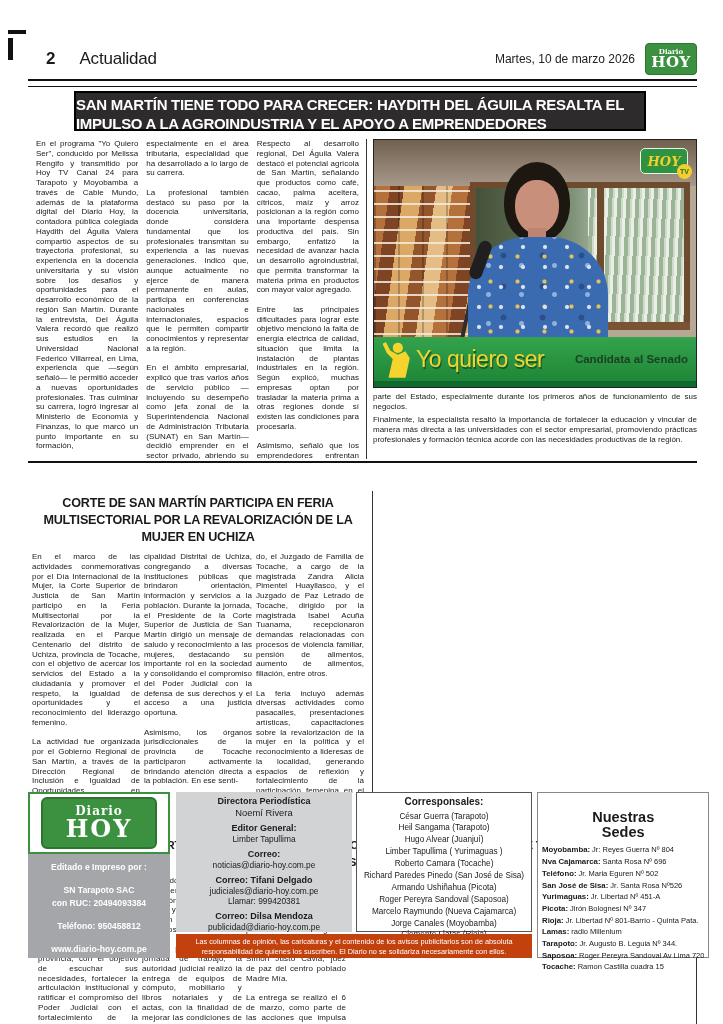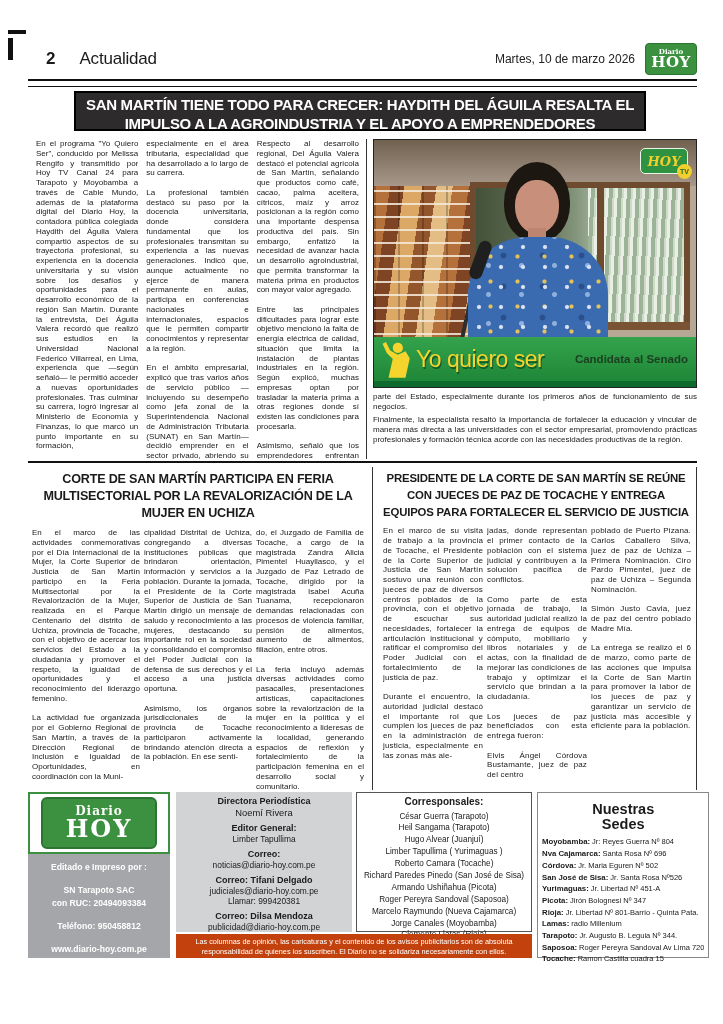--- a/index.html
+++ b/index.html
@@ -14,21 +14,21 @@
   .section{font-size:17px;font-weight:normal;margin-left:24px;letter-spacing:-0.2px;}
   .hdr-date{margin-left:auto;font-size:12px;color:#222;margin-right:10px;}
   .logo-sm{width:50px;height:30px;background:#3c9140;border-radius:4px;border:1px solid #2c7531;
            display:flex;flex-direction:column;align-items:center;justify-content:center;line-height:1;}
   .logo-sm .d{color:#fff;font-size:7px;font-weight:bold;font-family:"DejaVu Serif",serif;}
   .logo-sm .h{color:#fff;font-size:15px;font-weight:bold;letter-spacing:.5px;font-family:"DejaVu Serif",serif;}
   .rule-dbl{position:absolute;left:28px;top:79px;width:669px;height:5px;
             border-top:2px solid #111;border-bottom:1px solid #111;}
   
   .banner{position:absolute;left:74px;top:91px;width:572px;height:40px;background:#2d2b2c;
-          border:2px solid #000;color:#fff;text-align:center;font-weight:bold;font-size:15px;
+          border:2px solid #000;color:#fff;font-weight:bold;font-size:15px;
           letter-spacing:-0.3px;line-height:1.28;padding-top:2px;box-sizing:border-box;}
   
   .a1{position:absolute;left:28px;top:139px;width:669px;height:320px;display:flex;}
   .col{font-size:8px;line-height:1.22;text-align:justify;overflow:hidden;}
   .coltext{white-space:pre-line;}
   .a1 .c{width:106px;margin-left:8px;height:320px;}
   .a1-right{flex:1;margin-left:7px;border-left:1px solid #333;padding-left:6px;}
   .photo{position:relative;width:322px;height:247px;border:1px solid #222;overflow:hidden;background:#b7a795;}
   .ph-ceiling{position:absolute;left:0;top:0;right:0;height:46px;background:linear-gradient(#70614f,#a8988a);}
   .ph-window{position:absolute;left:96px;top:42px;right:6px;height:136px;border:6px solid #6e4b2e;
@@ -74,21 +74,21 @@
   .ph-program{color:#f6d42e;font-weight:normal;font-size:23px;letter-spacing:-0.5px;
               text-shadow:1px 2px 0 #14592a;margin-left:2px;white-space:nowrap;}
   .ph-names{margin-left:auto;margin-right:8px;text-align:center;color:#1c4021;font-weight:bold;line-height:1.25;}
   .ph-name1{font-size:12.5px;text-shadow:0 1px 0 rgba(255,255,255,.25);}
   .ph-name2{font-size:11.5px;}
   .below-photo{margin-top:4px;font-size:8px;line-height:1.24;text-align:justify;}
   .below-photo p{margin:0 0 3px 0;}
   
   .rule2{position:absolute;left:28px;top:461px;width:669px;height:0;border-top:2px solid #111;}
   
-  .row2{position:absolute;left:28px;top:467px;width:669px;height:323px;display:flex;}
+  .row2{position:absolute;left:28px;top:491px;width:669px;height:323px;display:flex;flex-direction:column;}
   .a2{width:345px;border-right:1px solid #333;box-sizing:border-box;padding-right:4px;}
   .a3{flex:1;padding-left:6px;border-right:1px solid #333;box-sizing:border-box;padding-right:3px;}
   .subhead{font-weight:bold;text-align:center;letter-spacing:-0.2px;}
   .a2 .subhead{font-size:12.6px;line-height:1.35;margin:4px 2px 6px 2px;}
   .a3 .subhead{font-size:11.4px;line-height:1.5;margin:3px 2px 5px 2px;}
   .cols{display:flex;}
   .a2 .c{width:108px;margin-left:4px;height:282px;}
   .a3 .c{width:100px;margin-left:4px;height:268px;letter-spacing:.15px;}
   
   .bottom{position:absolute;left:28px;top:792px;width:669px;height:166px;display:flex;}
@@ -106,21 +106,21 @@
   .midrow{display:flex;height:140px;}
   .staff{width:176px;background:#d2d3d5;text-align:center;padding-top:4px;box-sizing:border-box;font-size:8.4px;line-height:1.25;}
   .staff .b{font-weight:bold;font-size:9px;}
   .staff .grp{margin-bottom:4px;}
   .staff .big{font-size:9.4px;}
   .corr{width:176px;margin-left:4px;background:#fff;border:1px solid #555;box-sizing:border-box;
         text-align:center;font-size:8.2px;line-height:1.45;padding-top:2px;}
   .corr .title{font-weight:bold;font-size:10px;margin-bottom:1px;}
   .disclaimer{margin-top:2px;background:#c2410c;color:#fff;font-size:7.3px;line-height:1.4;
               text-align:center;padding:3px 4px;height:24px;box-sizing:border-box;}
-  .sedes{flex:1;margin-left:5px;border:1px solid #888;box-sizing:border-box;padding:8px 4px;background:#fff;}
+  .sedes{flex:1;margin-left:5px;border:1px solid #888;box-sizing:border-box;padding:16px 4px;background:#fff;}
   .sedes-title{font-weight:bold;font-size:14.5px;line-height:1.05;text-align:center;width:78px;margin:1px auto 4px auto;}
   .sede{font-size:7.5px;line-height:1.5;white-space:nowrap;overflow:hidden;}
   .sede .b{font-weight:bold;margin-right:2px;font-size:7.8px;}
   
   .quote{position:absolute;left:28px;top:962px;width:669px;height:29px;background:#6cbb68;
          color:#fff;font-family:"DejaVu Serif",serif;font-weight:bold;font-size:10.5px;line-height:1.3;
          text-align:center;box-sizing:border-box;padding-top:2px;text-shadow:0 1px 1px rgba(0,0,0,.25);}
 </style>
 </head>
 <body>
@@ -293,21 +293,21 @@
           <div>Clemente Llatas (Rioja)</div>
         </div>
       </div>
       <div class="disclaimer">Las columnas de opinión, las caricaturas y el contenido de los avisos publicitarios son de absoluta responsabilidad de quienes los suscriben. El Diario no se solidariza necesariamente con ellos.</div>
     </div>
 
     <div class="sedes">
       <div class="sedes-title">Nuestras Sedes</div>
       <div class="sede"><span class="b">Moyobamba:</span><span>Jr: Reyes Guerra Nº 804</span></div>
       <div class="sede"><span class="b">Nva Cajamarca:</span><span>Santa Rosa Nº 696</span></div>
-      <div class="sede"><span class="b">Córdova:</span><span>Jr. Maria Eguren Nº 502</span></div>
+      <div class="sede"><span class="b">Teléfono:</span><span>Jr. Maria Eguren Nº 502</span></div>
       <div class="sede"><span class="b">San José de Sisa:</span><span>Jr. Santa Rosa Nº526</span></div>
       <div class="sede"><span class="b">Yurimaguas:</span><span>Jr. Libertad Nº 451-A</span></div>
       <div class="sede"><span class="b">Picota:</span><span>Jirón Bolognesi Nº 347</span></div>
       <div class="sede"><span class="b">Rioja:</span><span>Jr. Libertad Nº 801-Barrio - Quinta Pata.</span></div>
       <div class="sede"><span class="b">Lamas:</span><span>radio Millenium</span></div>
       <div class="sede"><span class="b">Tarapoto:</span><span>Jr. Augusto B. Leguia Nº 344.</span></div>
       <div class="sede"><span class="b">Saposoa:</span><span>Roger Pereyra Sandoval Av Lima 720</span></div>
       <div class="sede"><span class="b">Tocache:</span><span>Ramon Castilla cuadra 15</span></div>
     </div>
   </div>

